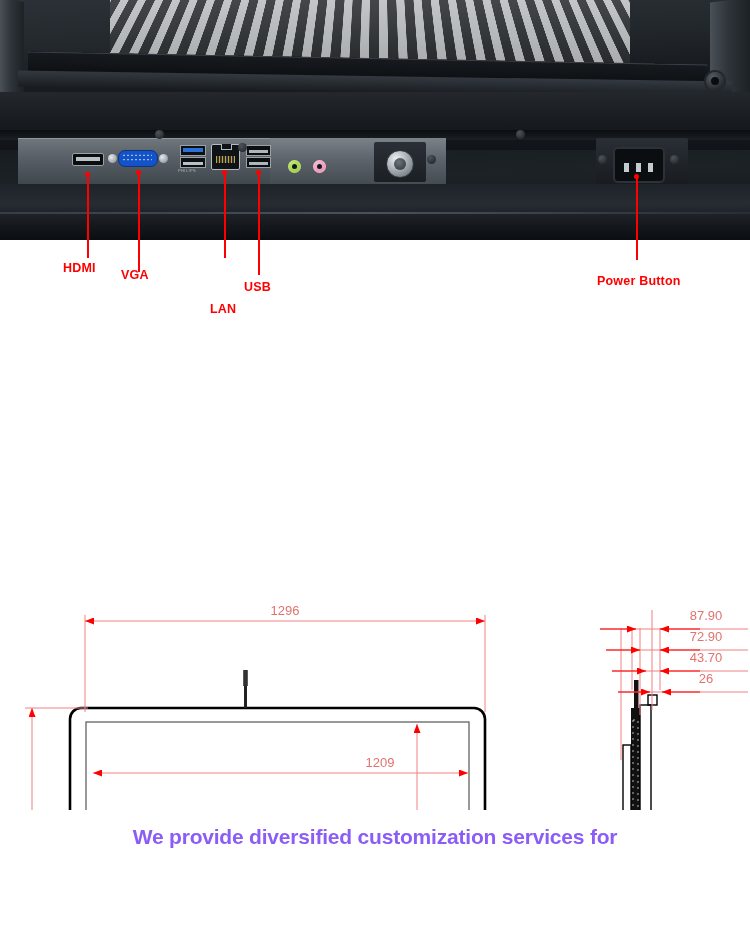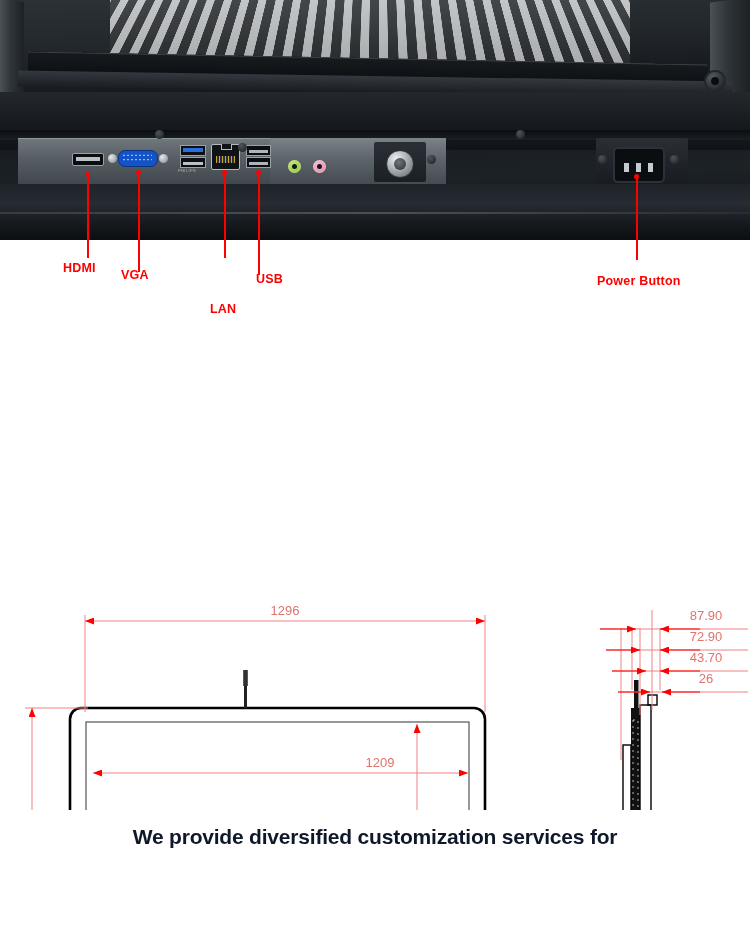--- a/index.html
+++ b/index.html
@@ -122,21 +122,21 @@
   .dot{position:absolute;width:5px;height:5px;border-radius:50%;background:#ff0000;}
   .clabel{position:absolute;color:#ff0000;font-weight:bold;font-size:12.5px;
       letter-spacing:.2px;white-space:nowrap;font-family:"Liberation Sans",sans-serif;}
 
   
   #tech{position:absolute;left:0;top:240px;width:750px;height:570px;}
   svg{display:block;}
 
   
   #caption{position:absolute;left:0;top:812px;width:750px;}
-  .cap-line{color:#0f172a;font-weight:bold;font-size:21px;line-height:49px;
+  .cap-line{color:#8b5cf6;font-weight:bold;font-size:21px;line-height:49px;
       text-align:center;letter-spacing:-.2px;}
 </style>
 </head>
 <body>
 
 <div id="photo">
   <div class="ph-bg"></div>
   <div class="rail l"></div>
   <div class="rail r"></div>
 
@@ -190,21 +190,21 @@
   <div class="dot" style="left:136px;top:170px;"></div>
   <div class="callout" style="left:138px;top:172px;height:100px;"></div>
   <div class="clabel" style="left:121px;top:268px;">VGA</div>
 
   <div class="dot" style="left:222px;top:170px;"></div>
   <div class="callout" style="left:224px;top:172px;height:86px;"></div>
   <div class="clabel" style="left:210px;top:270px;margin-top:32px;">LAN</div>
 
   <div class="dot" style="left:256px;top:170px;"></div>
   <div class="callout" style="left:258px;top:172px;height:103px;"></div>
-  <div class="clabel" style="left:244px;top:272px;margin-left:12px;">USB</div>
+  <div class="clabel" style="left:244px;top:280px;">USB</div>
 
   <div class="dot" style="left:634px;top:174px;"></div>
   <div class="callout" style="left:636px;top:176px;height:84px;"></div>
   <div class="clabel" style="left:597px;top:274px;">Power Button</div>
 </div>
 
 <div id="tech">
 <svg width="750" height="570" viewBox="0 0 750 570" xmlns="http://www.w3.org/2000/svg">
   <defs>
     <marker id="ar" markerWidth="9" markerHeight="7" refX="9" refY="3.5" orient="auto">

